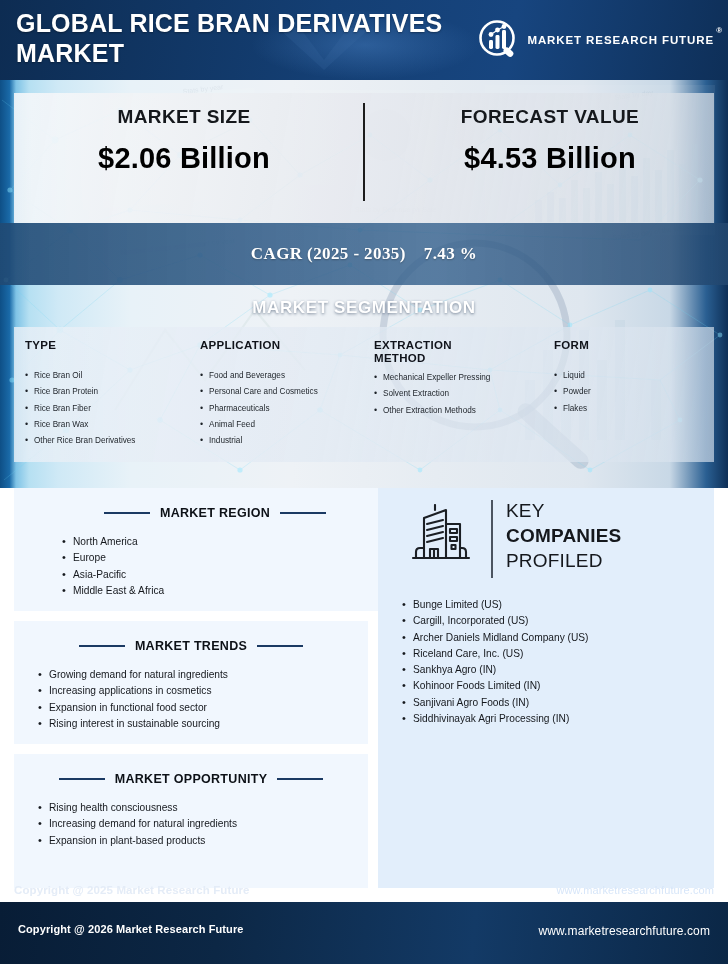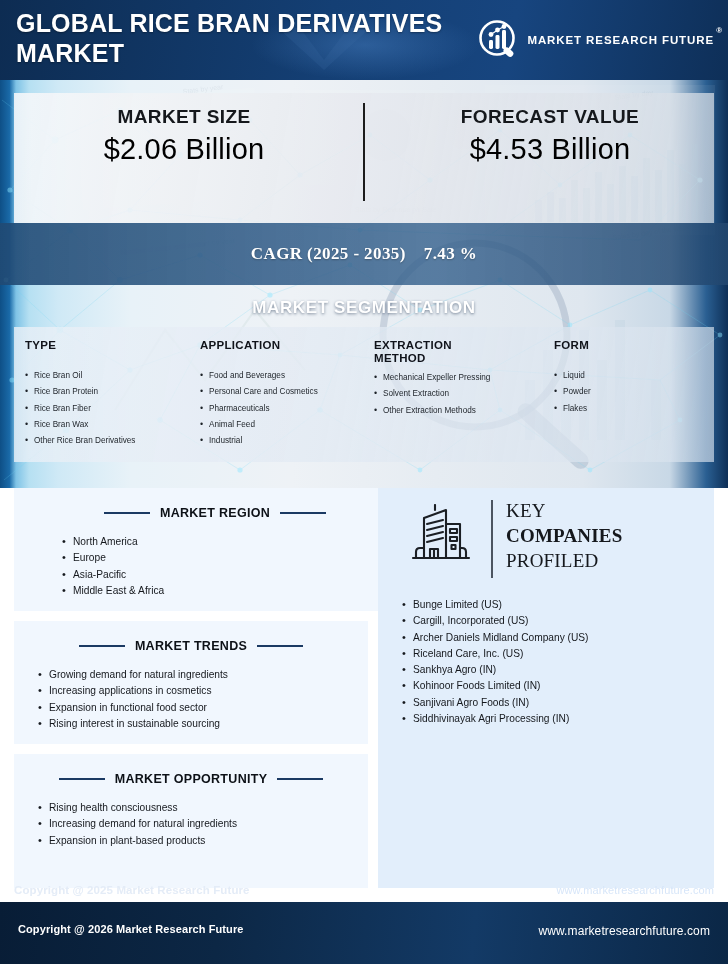--- a/index.html
+++ b/index.html
@@ -59,21 +59,21 @@
     background:linear-gradient(100deg,rgba(247,248,250,.88) 0%,rgba(228,231,237,.86) 55%,rgba(214,221,229,.72) 100%);
   }
   .stat-col{position:absolute;top:26px;text-align:center;}
   .stat-left{left:44px;width:280px;}
   .stat-right{left:400px;width:300px;}
   .stat-label{
     font-size:19px;font-weight:bold;color:#15181c;letter-spacing:.4px;
     font-family:"Liberation Sans", sans-serif;
   }
   .stat-value{
-    font-size:29px;font-weight:normal;color:#000;margin-top:5px;letter-spacing:.2px;
+    font-size:29px;font-weight:bold;color:#000;margin-top:14px;letter-spacing:.2px;
   }
   .stat-divider{
     position:absolute;left:363px;top:23px;width:2px;height:98px;background:#1c1c1c;
   }
 
   
   .cagr-band{
     position:absolute;left:0;top:143px;width:728px;height:62px;
     background:linear-gradient(90deg,rgba(33,74,116,.90) 0%,rgba(44,88,132,.85) 35%,rgba(52,96,140,.80) 60%,rgba(35,72,112,.86) 100%);
     display:flex;align-items:center;justify-content:center;
@@ -141,21 +141,21 @@
     font-size:10.2px;color:#15181d;line-height:16.3px;position:relative;padding-left:11px;
   }
   .card ul li:before{
     content:"•";position:absolute;left:0;top:-1px;font-size:11px;color:#15181d;
   }
 
   
   .kc-top{position:relative;height:103px;}
   .kc-icon{position:absolute;left:32px;top:16px;width:62px;height:66px;}
   .kc-bar{position:absolute;left:113px;top:12px;width:2px;height:78px;background:#4c5561;}
-  .kc-words{position:absolute;left:128px;top:10px;font-family:Liberation Serif, serif;}
+  .kc-words{position:absolute;left:128px;top:10px;}
   .kc-words div{font-size:19px;line-height:25px;color:#15181d;letter-spacing:.2px;}
   .kc-words div.bold{font-weight:bold;}
   .kc-list{margin:0;padding:0 0 0 18px;list-style:none;}
   .kc-list li{
     font-size:9.4px;color:#15181d;line-height:26.8px;position:relative;padding-left:11px;
   }
   .kc-list li:before{
     content:"•";position:absolute;left:0;top:-1px;font-size:10px;color:#15181d;
   }
 

